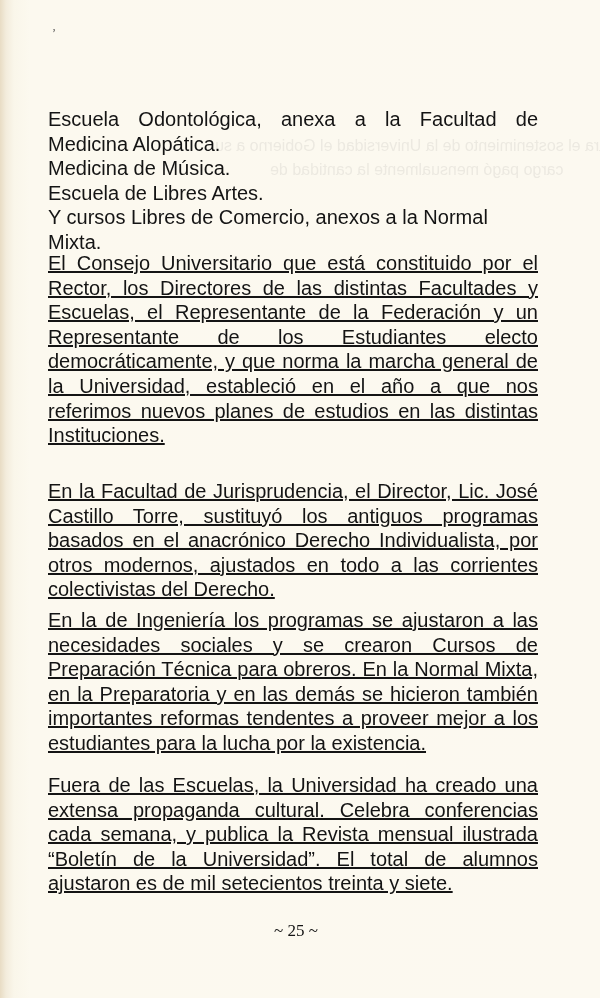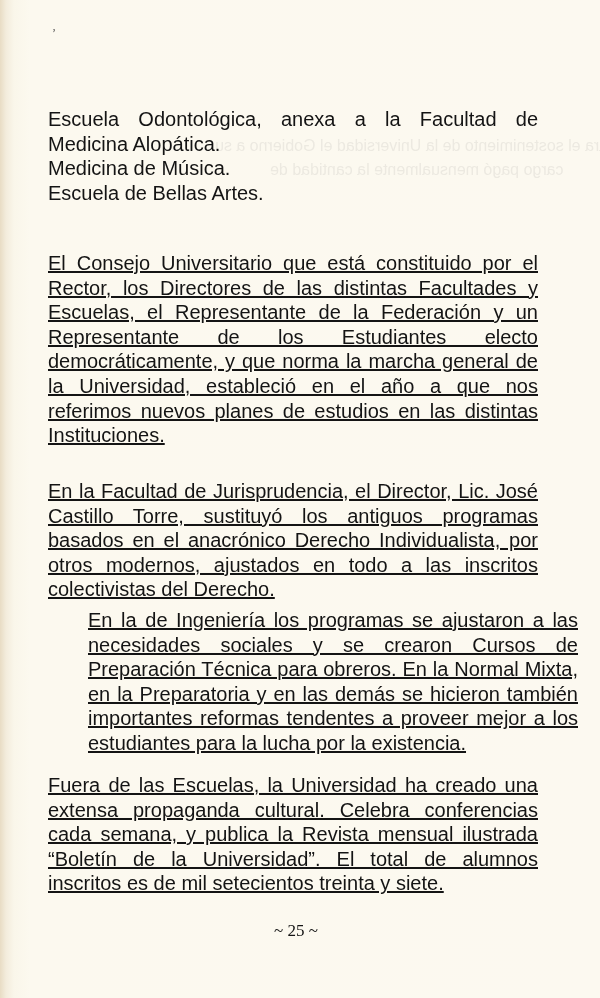--- a/index.html
+++ b/index.html
@@ -54,21 +54,21 @@
       margin: 0;
       text-align: justify;
       text-align-last: left;
     }
     .list-line {
       display: block;
       text-align: left;
     }
     #p-consejo { position: absolute; top: 144px; }
     #p-juris { position: absolute; top: 372px; }
-    #p-ing { position: absolute; top: 501px; margin-left: 40px; }
+    #p-ing { position: absolute; top: 501px; }
     #p-fuera { position: absolute; top: 666px; }
     .content .abs { width: 490px; text-decoration: underline; }
     .pagenum {
       position: absolute;
       left: 0; width: 592px;
       top: 921px;
       text-align: center;
       font-family: "Liberation Serif", serif;
       font-size: 17px;
       color: #141414;
@@ -83,23 +83,24 @@
     <span style="left:215px; top:137px;">Para el sostenimiento de la Universidad el Gobierno a su</span>
     <span style="left:270px; top:161px;">cargo pagó mensualmente la cantidad de</span>
   </div>
 
   <div class="mark">’</div>
 
   <div class="content">
     <div>
       <p style="text-align:justify;">Escuela Odontológica, anexa a la Facultad de Medicina Alopática.</p>
       <span class="list-line">Medicina de Música.</span>
-      <span class="list-line">Escuela de Bellas Artes.</span>
+      <span class="list-line">Escuela de Libres Artes.</span>
+      <span class="list-line">Y cursos Libres de Comercio, anexos a la Normal Mixta.</span>
     </div>
 
     <p id="p-consejo" class="abs">El Consejo Universitario que está constituido por el Rector, los Directores de las distintas Facultades y Escuelas, el Representante de la Federación y un Representante de los Estudiantes electo democráticamente, y que norma la marcha general de la Universidad, estableció en el año a que nos referimos nuevos planes de estudios en las distintas Instituciones.</p>
-    <p id="p-juris" class="abs">En la Facultad de Jurisprudencia, el Director, Lic. José Castillo Torre, sustituyó los antiguos programas basados en el anacrónico Derecho Individualista, por otros modernos, ajustados en todo a las inscritos colectivistas del Derecho.</p>
+    <p id="p-juris" class="abs">En la Facultad de Jurisprudencia, el Director, Lic. José Castillo Torre, sustituyó los antiguos programas basados en el anacrónico Derecho Individualista, por otros modernos, ajustados en todo a las corrientes colectivistas del Derecho.</p>
     <p id="p-ing" class="abs">En la de Ingeniería los programas se ajustaron a las necesidades sociales y se crearon Cursos de Preparación Técnica para obreros. En la Normal Mixta, en la Preparatoria y en las demás se hicieron también importantes reformas tendentes a proveer mejor a los estudiantes para la lucha por la existencia.</p>
-    <p id="p-fuera" class="abs">Fuera de las Escuelas, la Universidad ha creado una extensa propaganda cultural. Celebra conferencias cada semana, y publica la Revista mensual ilustrada “Boletín de la Universidad”. El total de alumnos inscritos es de mil setecientos treinta y siete.</p>
+    <p id="p-fuera" class="abs">Fuera de las Escuelas, la Universidad ha creado una extensa propaganda cultural. Celebra conferencias cada semana, y publica la Revista mensual ilustrada “Boletín de la Universidad”. El total de alumnos ajustaron es de mil setecientos treinta y siete.</p>
   </div>
 
   <div class="pagenum">~ 25 ~</div>
 </div>
 
 </body></html>

